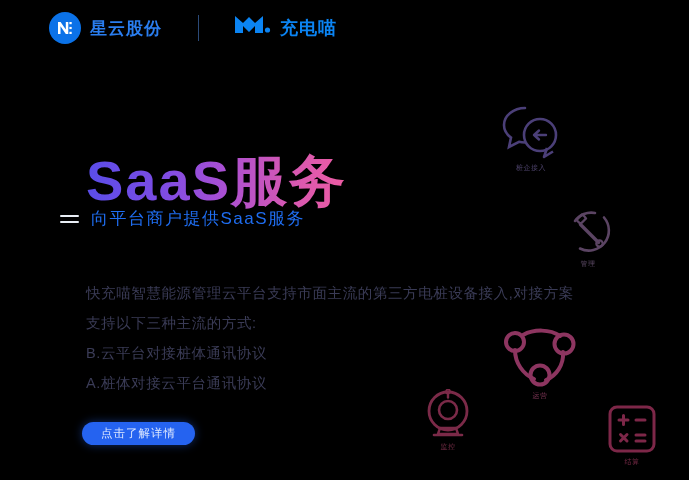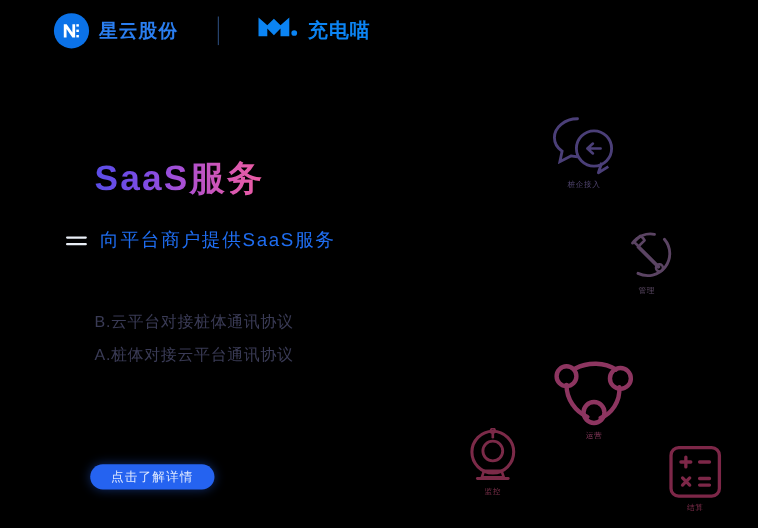--- a/index.html
+++ b/index.html
@@ -64,22 +64,22 @@
     font-size: 18px;
     font-weight: 700;
     letter-spacing: 1px;
     white-space: nowrap;
   }
 
   
   #title {
     position: absolute;
     left: 86px;
-    top: 124px;
-    font-size: 32px;
+    top: 112px;
+    font-size: 56px;
     font-weight: 700;
     letter-spacing: 2px;
     line-height: 1.1;
     background: linear-gradient(90deg, #5a4de8 0%, #7b4ce4 28%, #a84fd4 52%, #d357b4 76%, #ee5ca2 100%);
     -webkit-background-clip: text;
     background-clip: text;
     color: transparent;
     -webkit-text-fill-color: transparent;
     white-space: nowrap;
   }
@@ -203,20 +203,21 @@
 
 <div id="subtitle-row">
   <span id="subtitle-bars">
     <i></i>
       <i></i>
   </span>
   <span id="subtitle-text">向平台商户提供SaaS服务</span>
 </div>
 
 <div id="body-copy">
+  <p class="para">快充喵智慧能源管理云平台支持市面主流的第三方电桩设备接入,对接方案支持以下三种主流的方式:</p>
   <p>B.云平台对接桩体通讯协议</p>
   <p>A.桩体对接云平台通讯协议</p>
 </div>
 
 <button id="cta-button">点击了解详情</button>
 
 <div class="decor" id="decor-access">
   <span>
     <svg width="62" height="56" viewBox="0 0 62 56" aria-hidden="true">
       <path d="M25 4C13.5 4 4 11.6 4 21c0 5 2.7 9.5 7 12.5L9 43l10-5.2c1.9.5 3.9.7 6 .7" fill="none" stroke="currentColor" stroke-width="2.6" stroke-linecap="round"></path>

